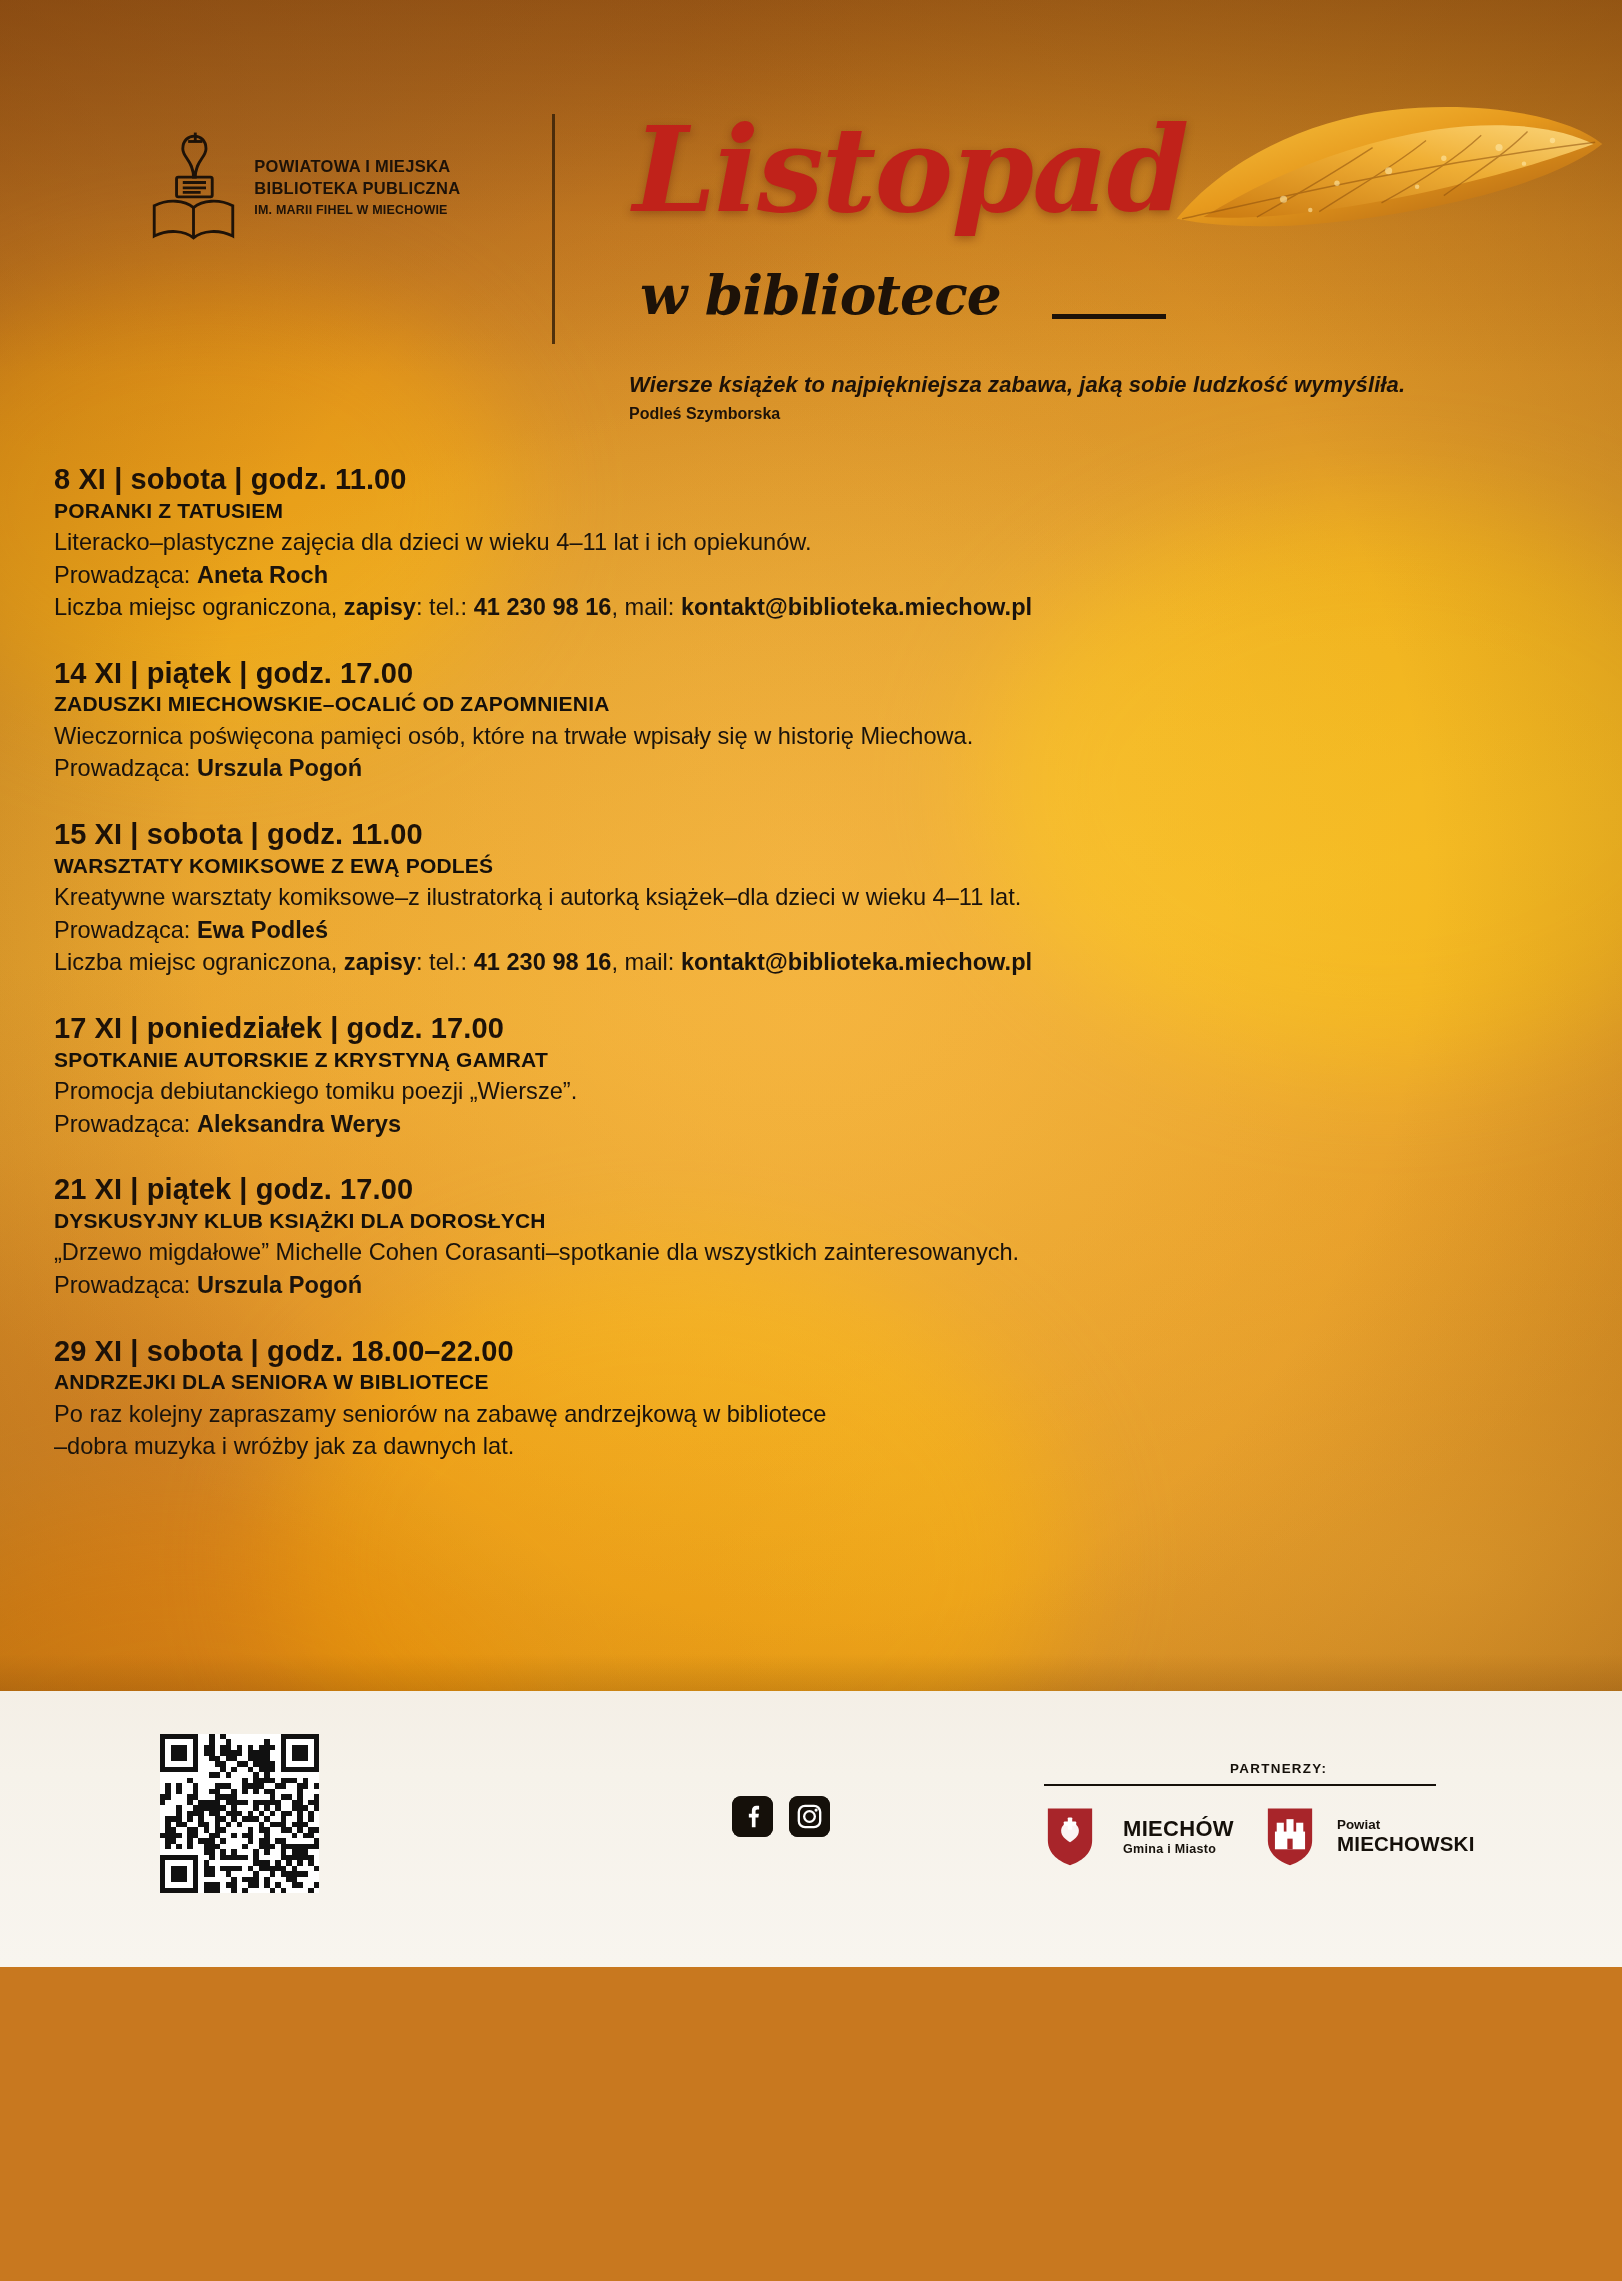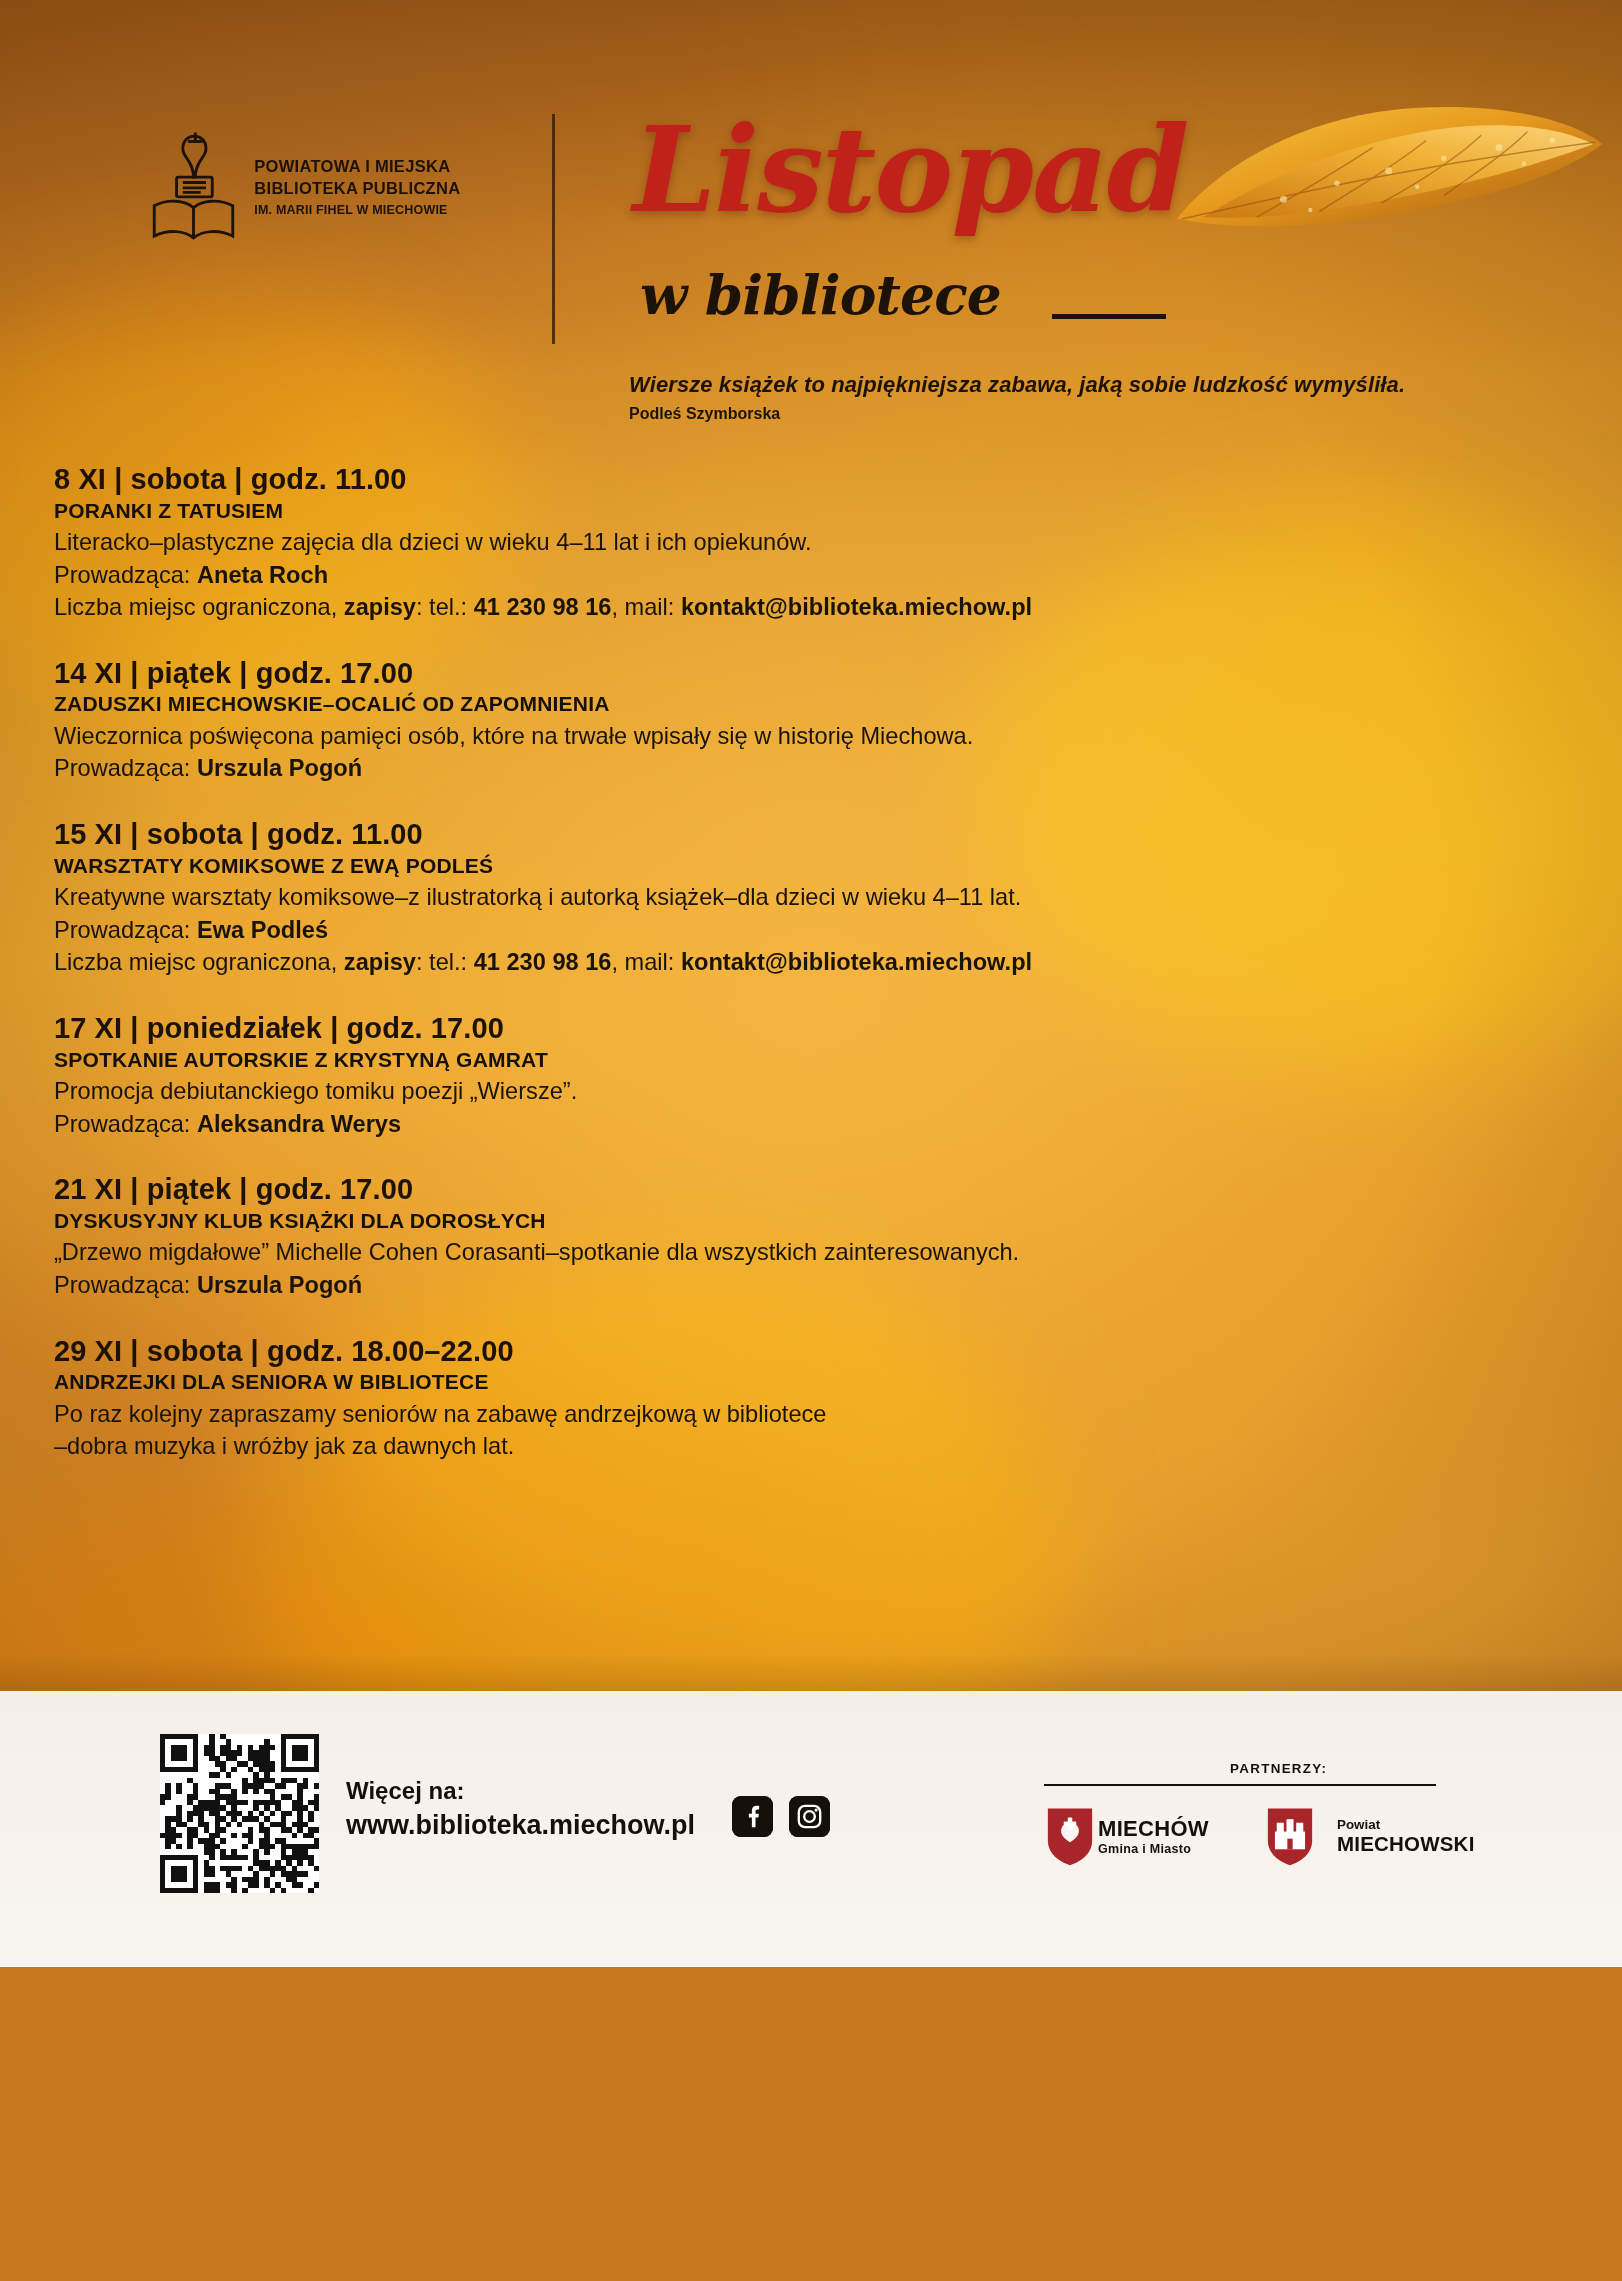--- a/index.html
+++ b/index.html
@@ -258,21 +258,21 @@
     width: 392px;
     height: 1.8px;
     background: #15100a;
   }
   .partner-1 {
     position: absolute;
     left: 1044px;
     top: 114px;
     display: flex;
     align-items: center;
-    gap: 2px;
+    gap: 27px;
   }
   .partner-2 {
     position: absolute;
     left: 1264px;
     top: 114px;
     display: flex;
     align-items: center;
     gap: 21px;
   }
   .crest {
@@ -832,24 +832,20 @@
           <rect x="8" y="28" width="1" height="1" fill="#111111"></rect>
           <rect x="9" y="28" width="1" height="1" fill="#111111"></rect>
           <rect x="10" y="28" width="1" height="1" fill="#111111"></rect>
           <rect x="13" y="28" width="1" height="1" fill="#111111"></rect>
           <rect x="15" y="28" width="1" height="1" fill="#111111"></rect>
           <rect x="20" y="28" width="1" height="1" fill="#111111"></rect>
           <rect x="22" y="28" width="1" height="1" fill="#111111"></rect>
           <rect x="27" y="28" width="1" height="1" fill="#111111"></rect>
         </svg>
     </div>
-    <div class="more">
-      <div class="m1">Więcej na:</div>
-      <div class="m2">www.biblioteka.miechow.pl</div>
-    </div>
     <div class="socials">
       <div class="soc">
         <svg viewBox="0 0 46 46" width="41" height="41" aria-hidden="true">
           <rect x="0" y="0" width="46" height="46" rx="10" fill="#15100a"></rect>
           <path d="M26.4 24.2h3.2l.6-4.3h-3.8v-2.7c0-1.2.4-2.1 2.2-2.1h1.8v-3.9c-.4-.05-1.6-.16-3-.16-3 0-5.1 1.8-5.1 5.2v3.6h-3.4v4.3h3.4V35h4.1z" fill="#ffffff"></path>
         </svg>
       </div>
       <div class="soc">
         <svg viewBox="0 0 46 46" width="41" height="41" aria-hidden="true">
           <rect x="0" y="0" width="46" height="46" rx="10" fill="#15100a"></rect>

